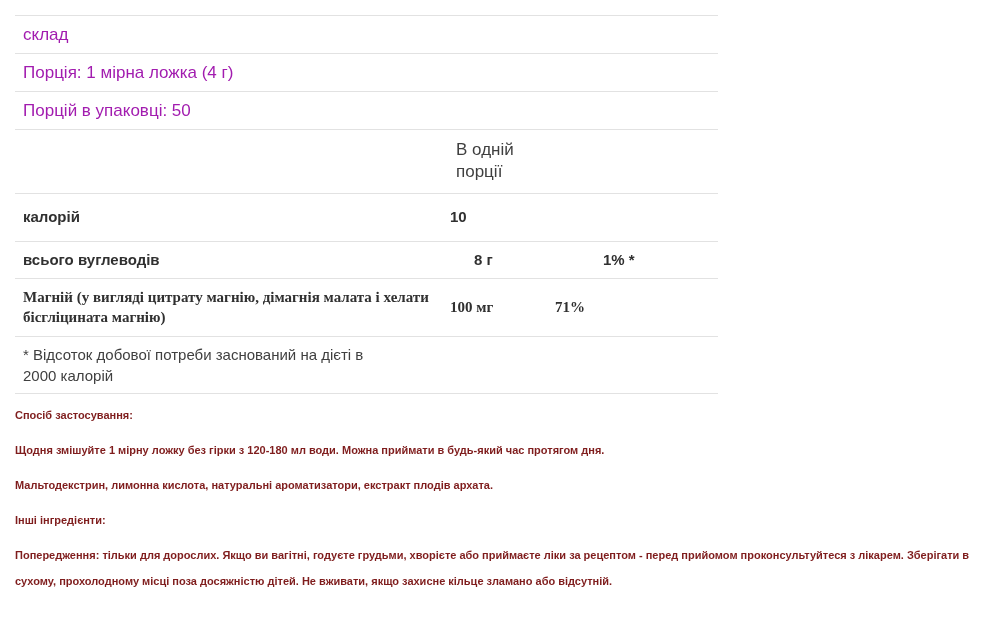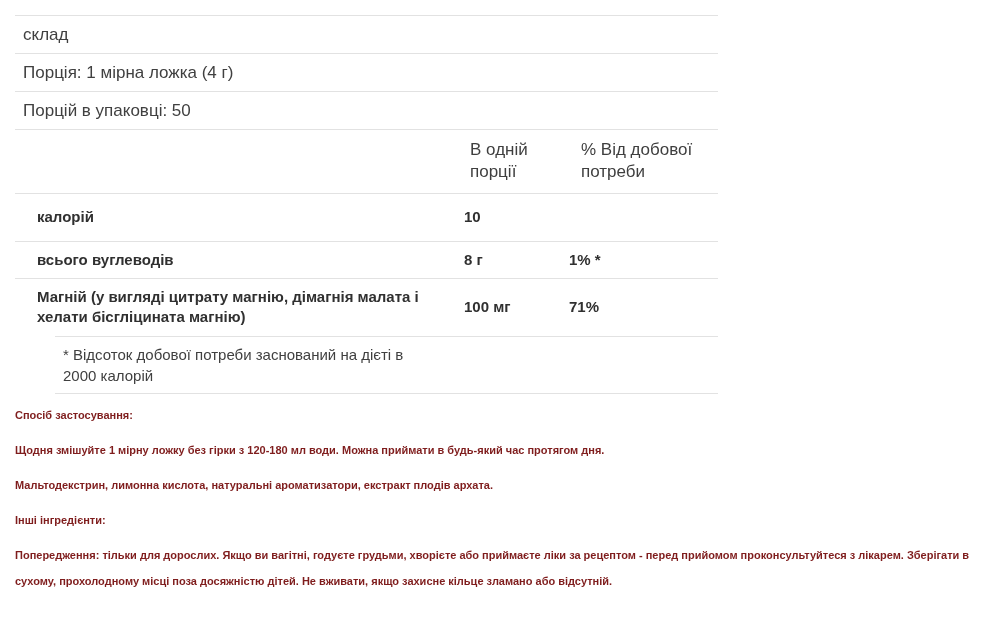--- a/index.html
+++ b/index.html
@@ -8,30 +8,30 @@
     width:1000px; height:618px;
     font-family:"Liberation Sans", sans-serif;
     color:#3d3d3d;
     overflow:hidden;
   }
   .page { padding:15px 15px 0 15px; }
 
   
   .facts { width:703px; }
   .t-row { border-top:1px solid #e2e2e2; }
-  .info-row { padding:8px 8px; font-size:17px; line-height:21px; color:#404040; }
+  .info-row { padding:8px 8px; font-size:17px; line-height:21px; color:#a21caf; }
   .header-row { display:flex; padding:9px 8px 10px 8px; font-size:17px; line-height:22px; color:#3f3f3f;gap:6px; }
   .nutrient-row { display:flex; align-items:center; font-size:15px; font-weight:bold; color:#303030; }
   .row-cal  { padding:13px 8px 14px 8px; line-height:20px; }
-  .row-carb { padding:8px 8px; line-height:20px; }
-  .row-mg   { padding:8px 8px 9px 8px; line-height:20px; }
-  .cell-label { width:427px; padding-right:20px;margin-left:14px; }
+  .row-carb { padding:8px 8px; line-height:20px;gap:24px; }
+  .row-mg   { padding:8px 8px 9px 8px; line-height:20px;font-family:Liberation Serif, serif; }
+  .cell-label { width:427px; padding-right:20px; }
   .cell-amt { width:105px; }
   .cell-dv  { flex:1; }
-  .footnote-row { padding:7px 8px; font-size:15px; line-height:21px; border-bottom:1px solid #e2e2e2; color:#3f3f3f;margin-left:40px; }
+  .footnote-row { padding:7px 8px; font-size:15px; line-height:21px; border-bottom:1px solid #e2e2e2; color:#3f3f3f; }
   .footnote-row .fn-text { display:block; max-width:355px; }
 
   
   .sections { margin-top:8px; max-width:970px; }
   .sections p { font-size:11px; line-height:26px; font-weight:bold; color:#7f1d1d; margin:0 0 9px 0; }
 </style>
 </head>
 <body>
 
 <div class="page">
@@ -46,21 +46,20 @@
       <span>Порція: 1 мірна ложка (4 г)</span>
     </div>
 
     <div class="t-row info-row">
       <span>Порцій в упаковці: 50</span>
     </div>
 
     <div class="t-row header-row">
       <div class="cell-label"></div>
       <div class="cell-amt">В одній порції</div>
-      <div class="cell-dv">% Від добової потреби</div>
     </div>
 
     <div class="t-row nutrient-row row-cal">
       <div class="cell-label">калорій</div>
       <div class="cell-amt">10</div>
       <div class="cell-dv"></div>
     </div>
 
     <div class="t-row nutrient-row row-carb">
       <div class="cell-label">всього вуглеводів</div>

